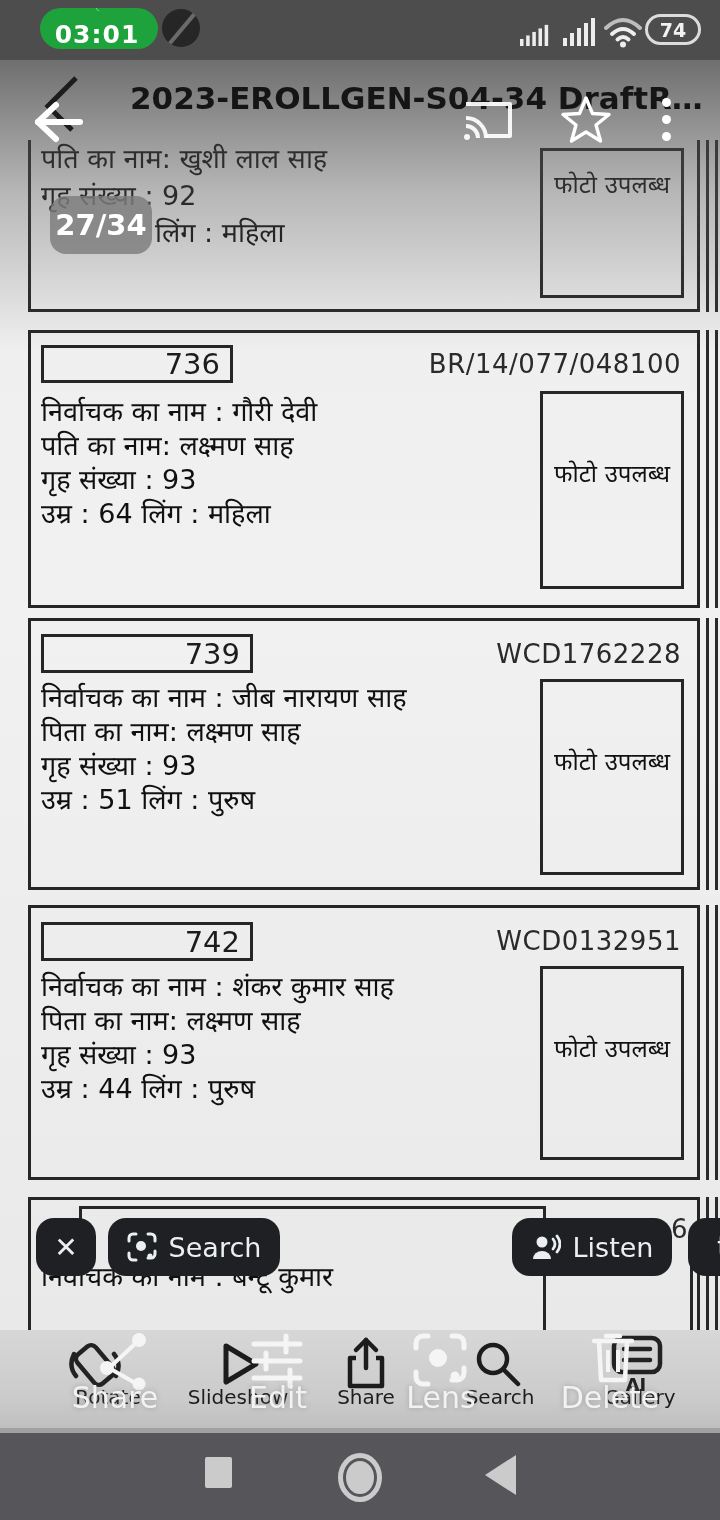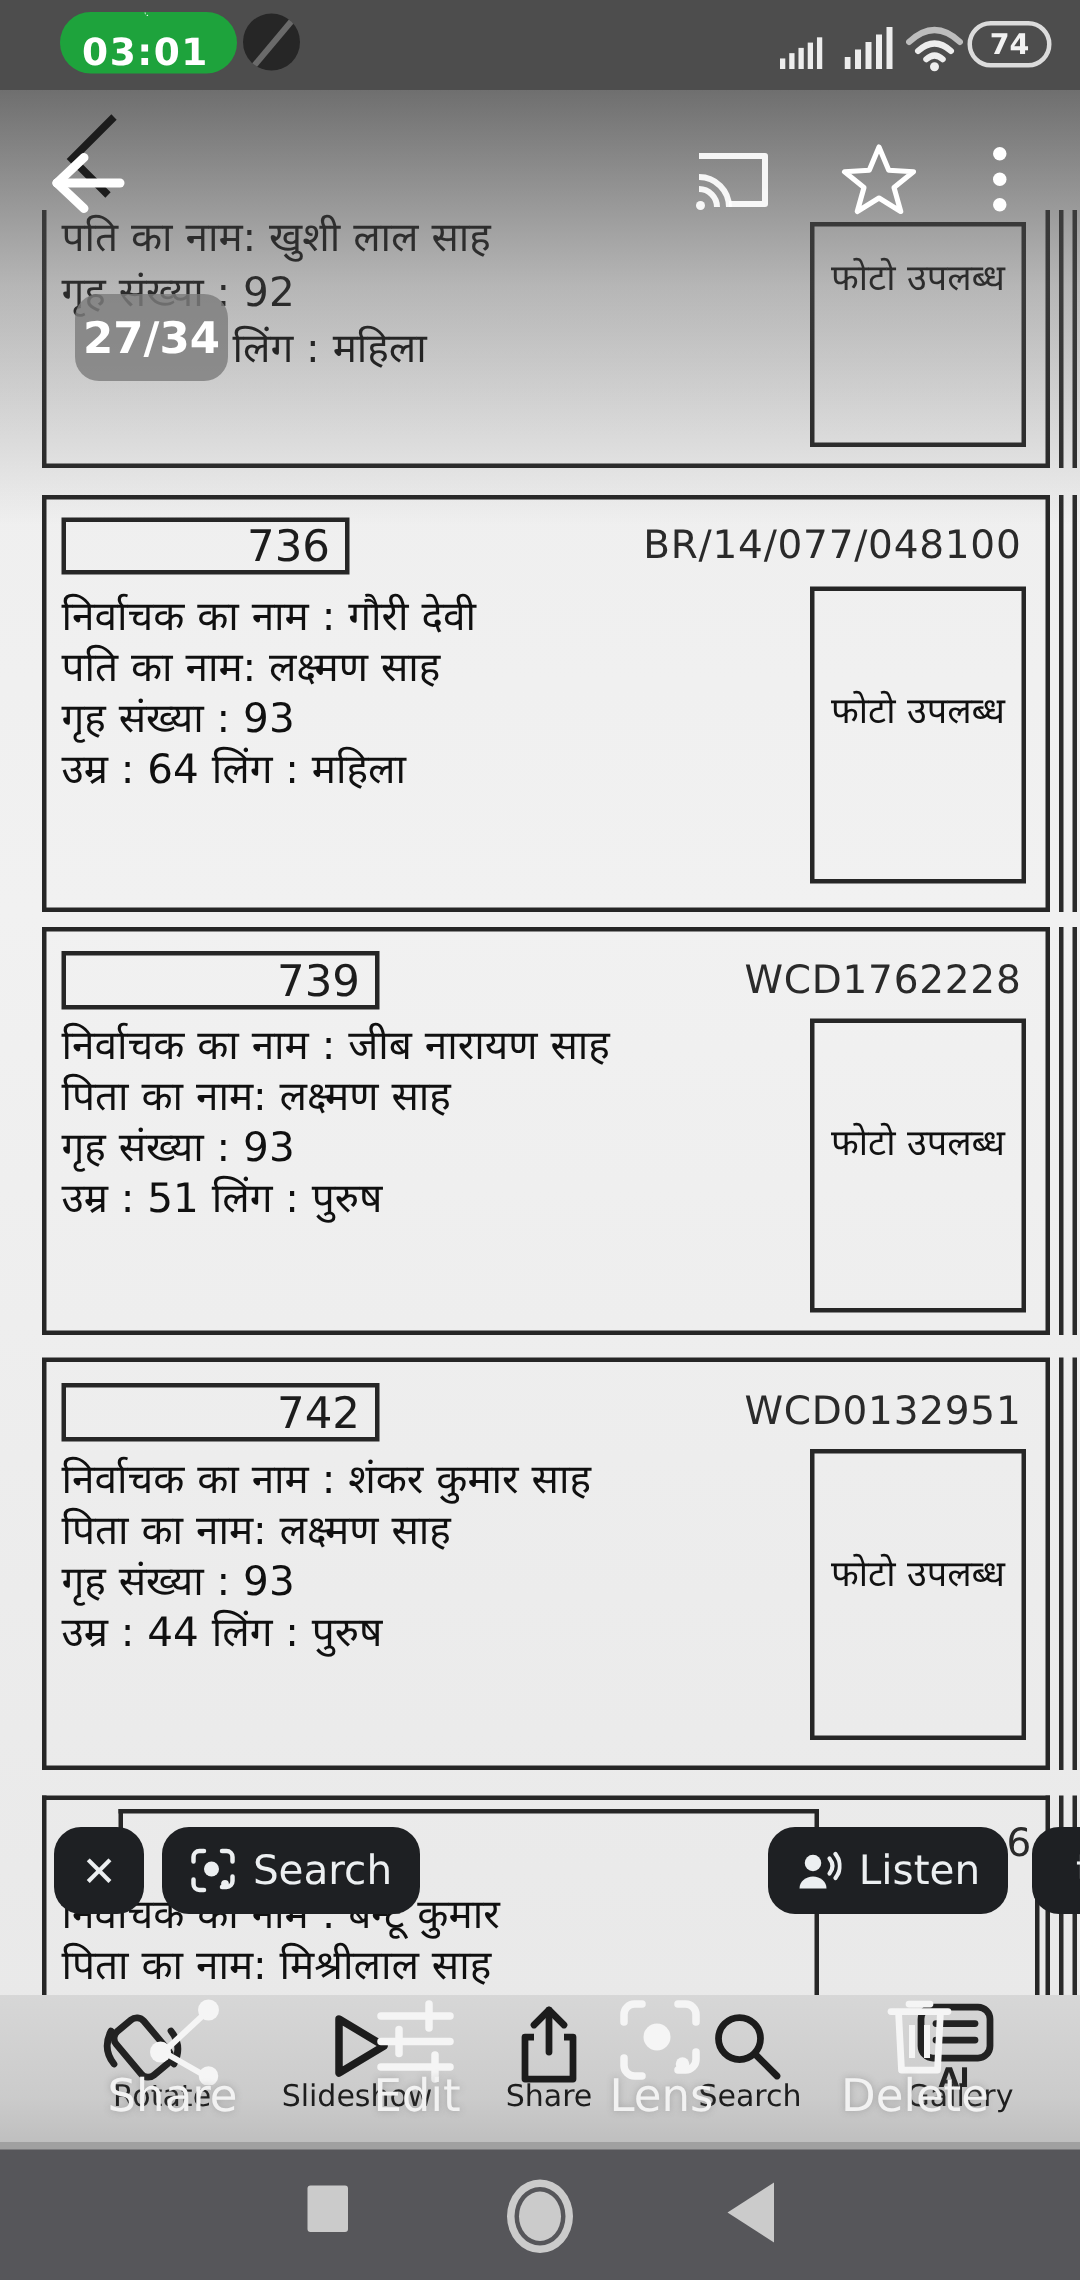--- a/index.html
+++ b/index.html
@@ -137,20 +137,21 @@
   <div class="backwrap">
     <svg width="80" height="80" viewBox="0 0 80 80">
       <polyline points="48,6 20,34 44,58" fill="none" stroke="#1c1c1c" stroke-width="5"></polyline>
       <g stroke="#ffffff" stroke-width="6" stroke-linecap="round">
         <line x1="10" y1="50" x2="52" y2="50"></line>
         <line x1="10" y1="50" x2="28" y2="33"></line>
         <line x1="10" y1="50" x2="28" y2="67"></line>
       </g>
     </svg>
   </div>
+  <div class="title">2023-EROLLGEN-S04-34 DraftR…</div>
   <svg class="cast" width="56" height="46" viewBox="0 0 56 46">
     <path d="M6,8 h44 v32 h-24" fill="none" stroke="rgba(255,255,255,.92)" stroke-width="4" stroke-linejoin="round"></path>
     <path d="M6,30 a12,12 0 0 1 12,12" fill="none" stroke="rgba(255,255,255,.92)" stroke-width="4"></path>
     <path d="M6,22 a20,20 0 0 1 20,20" fill="none" stroke="rgba(255,255,255,.92)" stroke-width="4"></path>
     <circle cx="7" cy="41" r="3" fill="rgba(255,255,255,.92)"></circle>
   </svg>
   <svg class="star" width="56" height="56" viewBox="0 0 56 56">
     <path d="M28 6 L34.5 21.5 L51 22.5 L38 33 L42.5 49 L28 40 L13.5 49 L18 33 L5 22.5 L21.5 21.5 Z" fill="none" stroke="#ffffff" stroke-width="3.4" stroke-linejoin="round"></path>
   </svg>
   <div class="dots">
@@ -217,21 +218,20 @@
           <span class="plabel">फोटो उपलब्ध</span>
         </div>
       </div>
       <div class="entry e5">
         <div class="numbox">
           <span></span>
         </div>
         <div class="eid">6</div>
         <div class="lines">
           <div class="line l1">निर्वाचक का नाम : बन्टू कुमार</div>
-          <div class="line l2">पिता का नाम: मिश्रीलाल साह</div>
         </div>
         <div class="photo"></div>
       </div>
     </div>
 
   <div class="sliver" style="left:706px;top:140px;height:172px;"></div>
   <div class="sliver" style="left:715px;top:140px;height:172px;"></div>
   <div class="sliver" style="left:706px;top:330px;height:278px;"></div>
   <div class="sliver" style="left:715px;top:330px;height:278px;"></div>
   <div class="sliver" style="left:706px;top:618px;height:272px;"></div>

